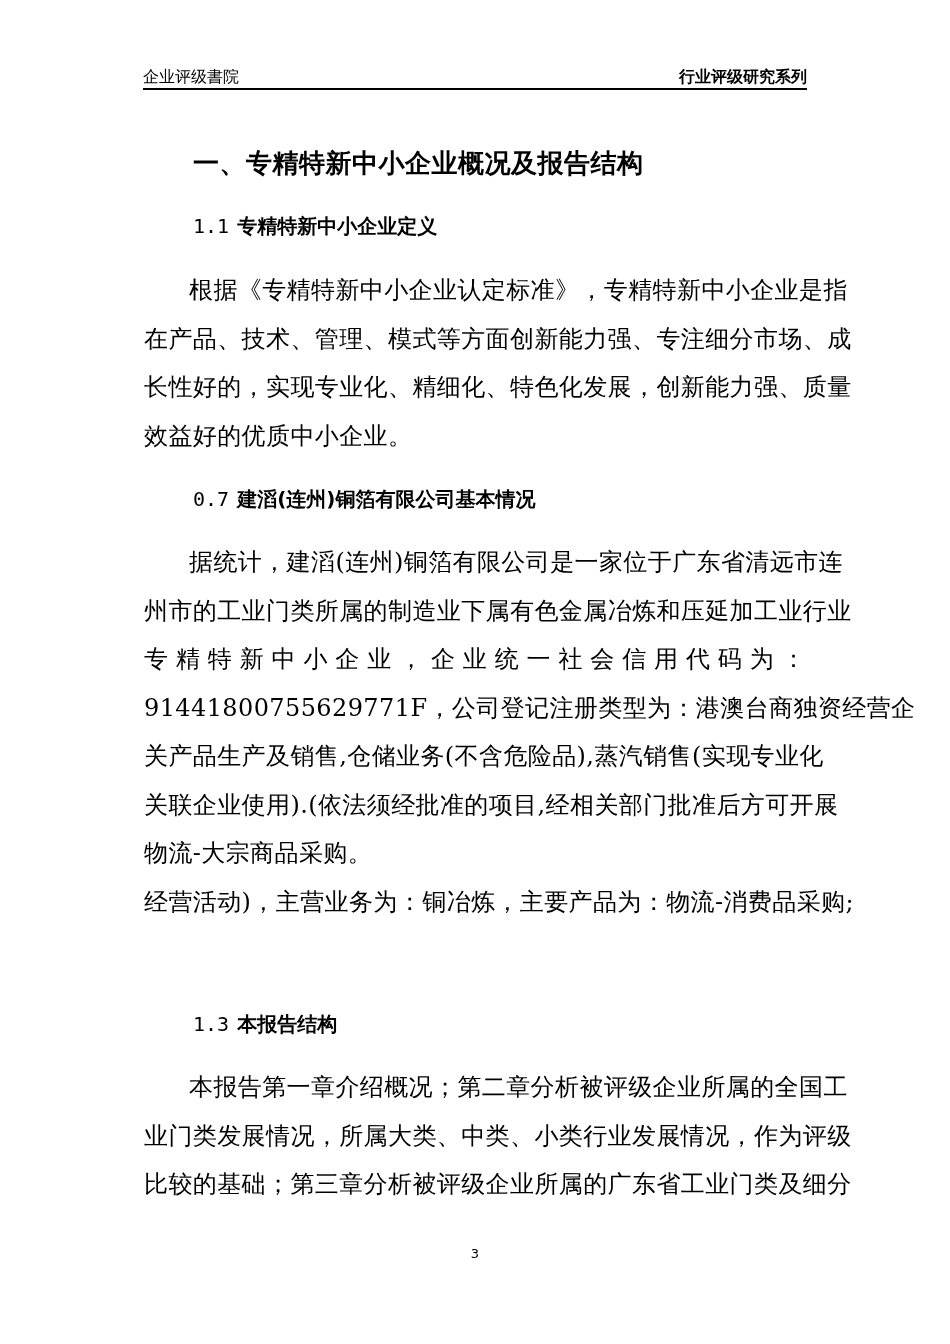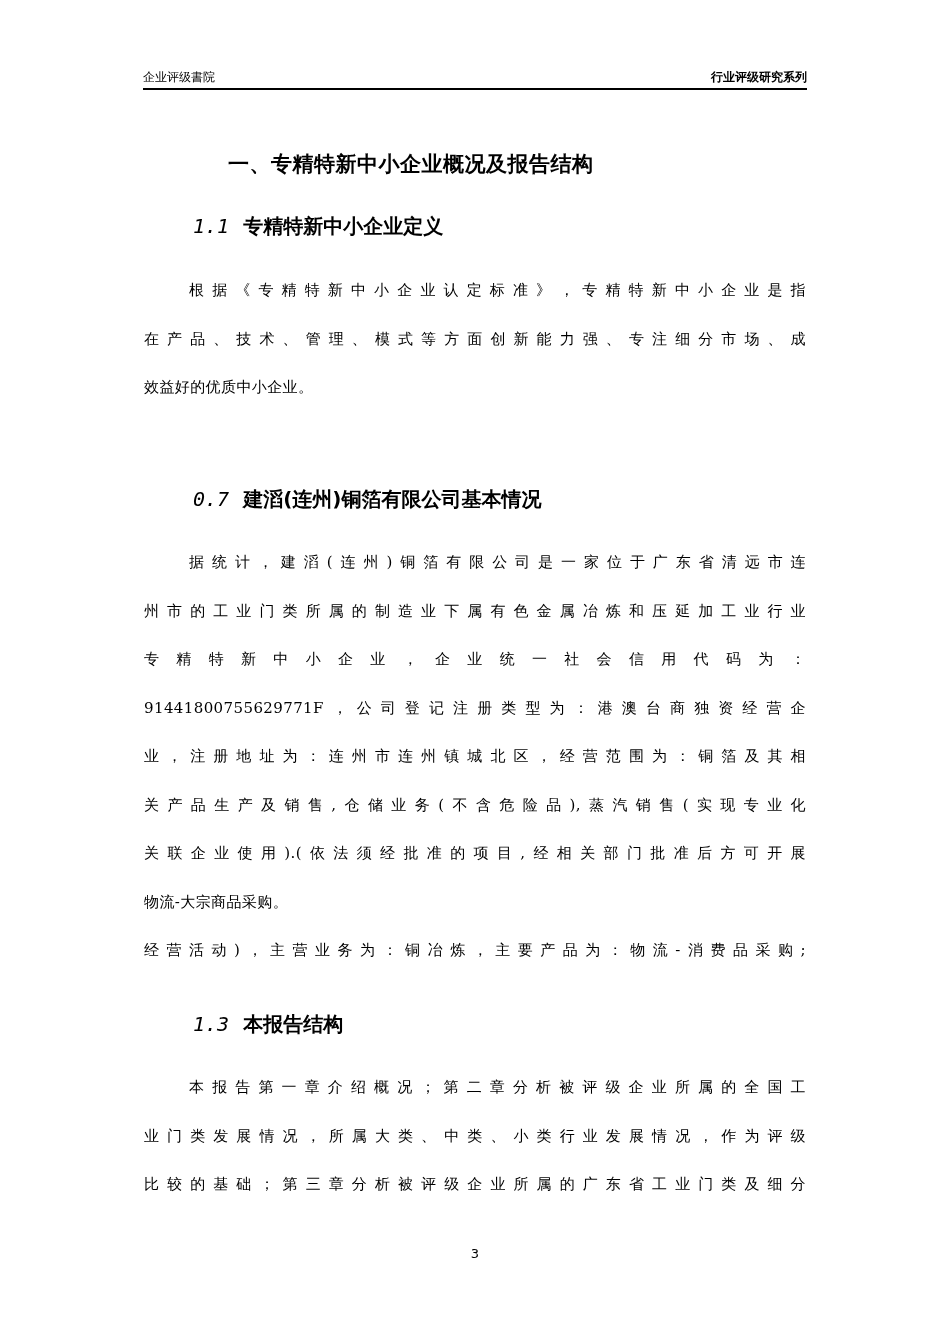--- a/index.html
+++ b/index.html
@@ -16,61 +16,59 @@
       font-family: "DejaVu Serif", "Liberation Serif", serif;
     }
     .page-header {
       position: absolute;
       left: 143px;
       top: 66px;
       width: 664px;
       height: 22px;
       border-bottom: 2px solid #000000;
       font-family: "DejaVu Sans", "Liberation Sans", sans-serif;
-      font-size: 12px;
+      font-size: 16px;
       line-height: 22px;
     }
     .page-header .left { position: absolute; left: 0; top: 0; }
     .page-header .right { position: absolute; right: 0; top: 0; font-weight: bold; }
 
     .h1 {
       position: absolute;
       left: 193px;
       top: 146px;
       font-family: Liberation Serif, serif;
       font-weight: bold;
-      font-size: 21px;
+      font-size: 26px;
       line-height: 36px;
       letter-spacing: 0.5px;
       white-space: nowrap;
-      margin-left: 35px;
     }
     .h2 {
       position: absolute;
       left: 193px;
       font-family: "DejaVu Sans", "Liberation Sans", sans-serif;
       font-weight: bold;
       font-size: 20px;
       line-height: 36px;
       white-space: nowrap;
     }
     .h2 .num {
       font-family: "DejaVu Sans Mono", "Liberation Mono", monospace;
       font-weight: normal;
-      margin-right: 14px;
-      font-style: italic;
+      margin-right: 8px;
     }
     .para {
       position: absolute;
       left: 144px;
       width: 662px;
     }
     .line {
       height: 48.5px;
-      font-size: 15px;
+      font-size: 24px;
       line-height: 36px;
       white-space: nowrap;
       text-align: justify;
       text-align-last: justify;
       letter-spacing: 0.4px;
     }
     .line.first { padding-left: 45px; }
     .line.last { text-align-last: left; }
     .page-number {
       position: absolute;
@@ -91,32 +89,32 @@
 </div>
 
 <div class="h1">一、专精特新中小企业概况及报告结构</div>
 
 <div class="h2" style="top:208px;">
   <span class="num">1.1</span><span>专精特新中小企业定义</span>
 </div>
 <div class="para" style="top:272px;">
   <div class="line first">根据《专精特新中小企业认定标准》，专精特新中小企业是指</div>
   <div class="line">在产品、技术、管理、模式等方面创新能力强、专注细分市场、成</div>
+  <div class="line">长性好的，实现专业化、精细化、特色化发展，创新能力强、质量</div>
   <div class="line last">效益好的优质中小企业。</div>
 </div>
 
 <div class="h2" style="top:481px;">
   <span class="num">0.7</span><span>建滔(连州)铜箔有限公司基本情况</span>
 </div>
 <div class="para" style="top:544px;">
   <div class="line first">据统计，建滔(连州)铜箔有限公司是一家位于广东省清远市连</div>
   <div class="line">州市的工业门类所属的制造业下属有色金属冶炼和压延加工业行业</div>
   <div class="line">专精特新中小企业，企业统一社会信用代码为：</div>
   <div class="line">91441800755629771F，公司登记注册类型为：港澳台商独资经营企</div>
-  <div class="line">业，注册地址为：连州市连州镇城北区，经营范围为：铜箔及其相</div>
   <div class="line">关产品生产及销售,仓储业务(不含危险品),蒸汽销售(实现专业化</div>
   <div class="line">关联企业使用).(依法须经批准的项目,经相关部门批准后方可开展</div>
   <div class="line last">物流-大宗商品采购。</div>
   <div class="line">经营活动)，主营业务为：铜冶炼，主要产品为：物流-消费品采购;</div>
 </div>
 
 <div class="h2" style="top:1006px;">
   <span class="num">1.3</span><span>本报告结构</span>
 </div>
 <div class="para" style="top:1069px;">

